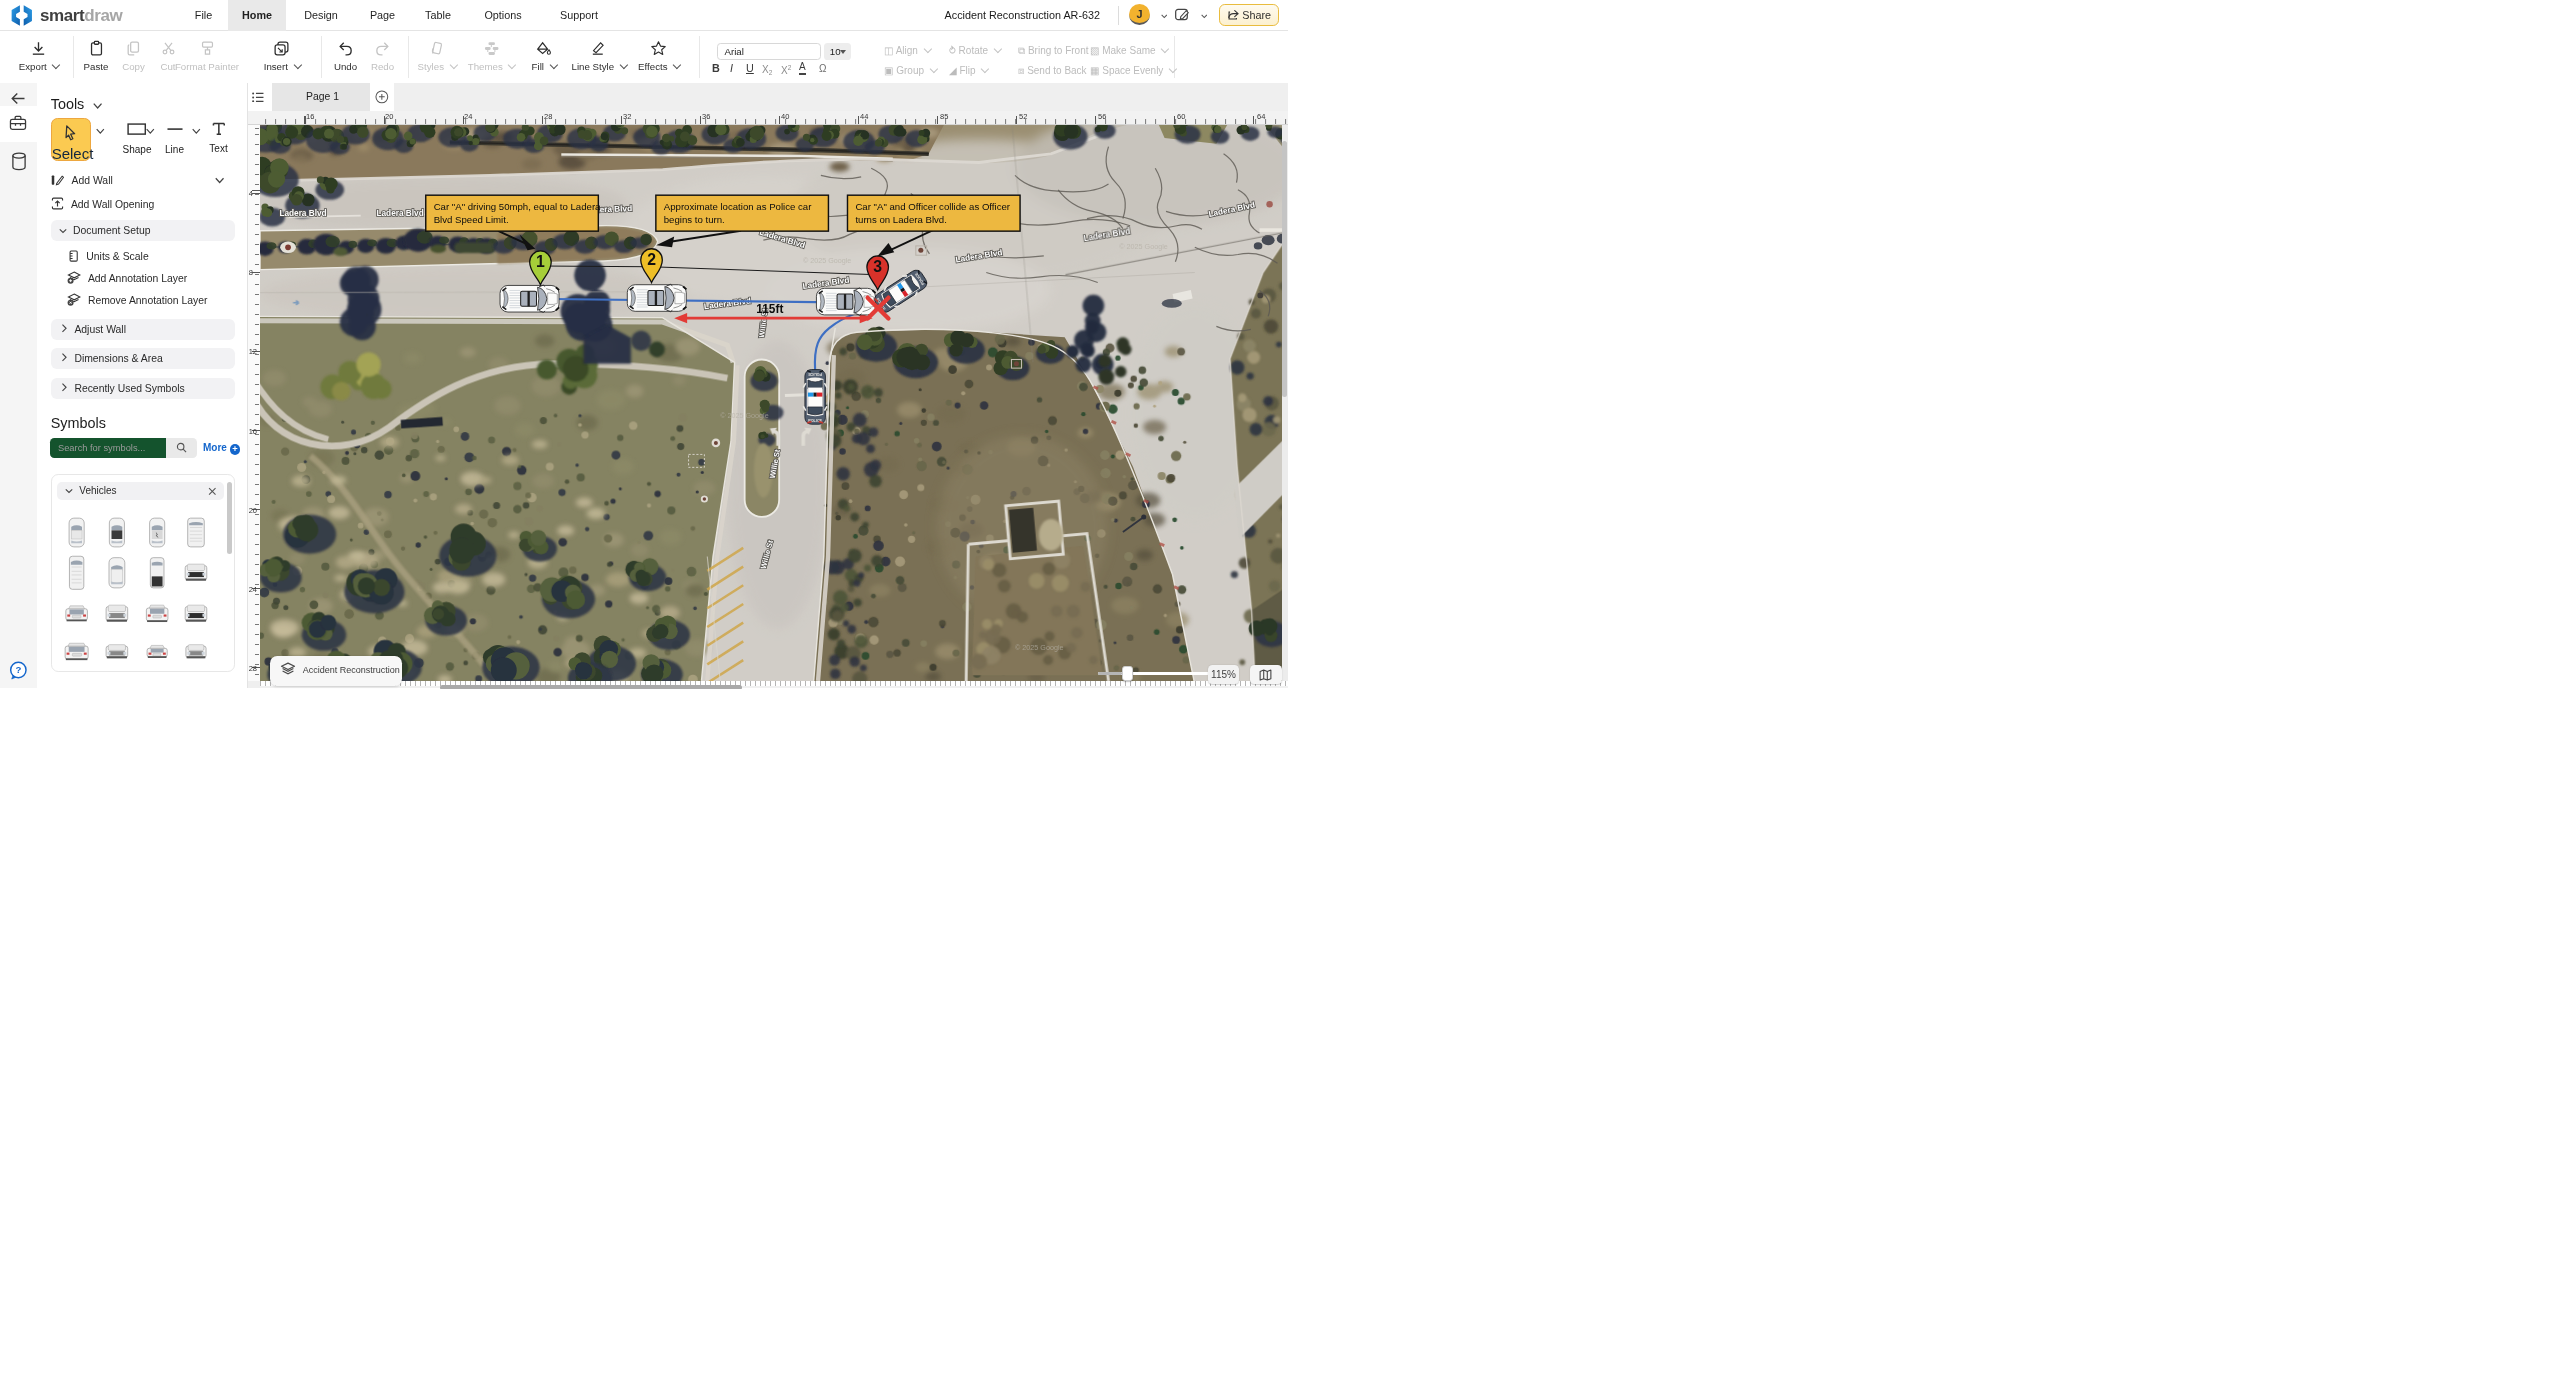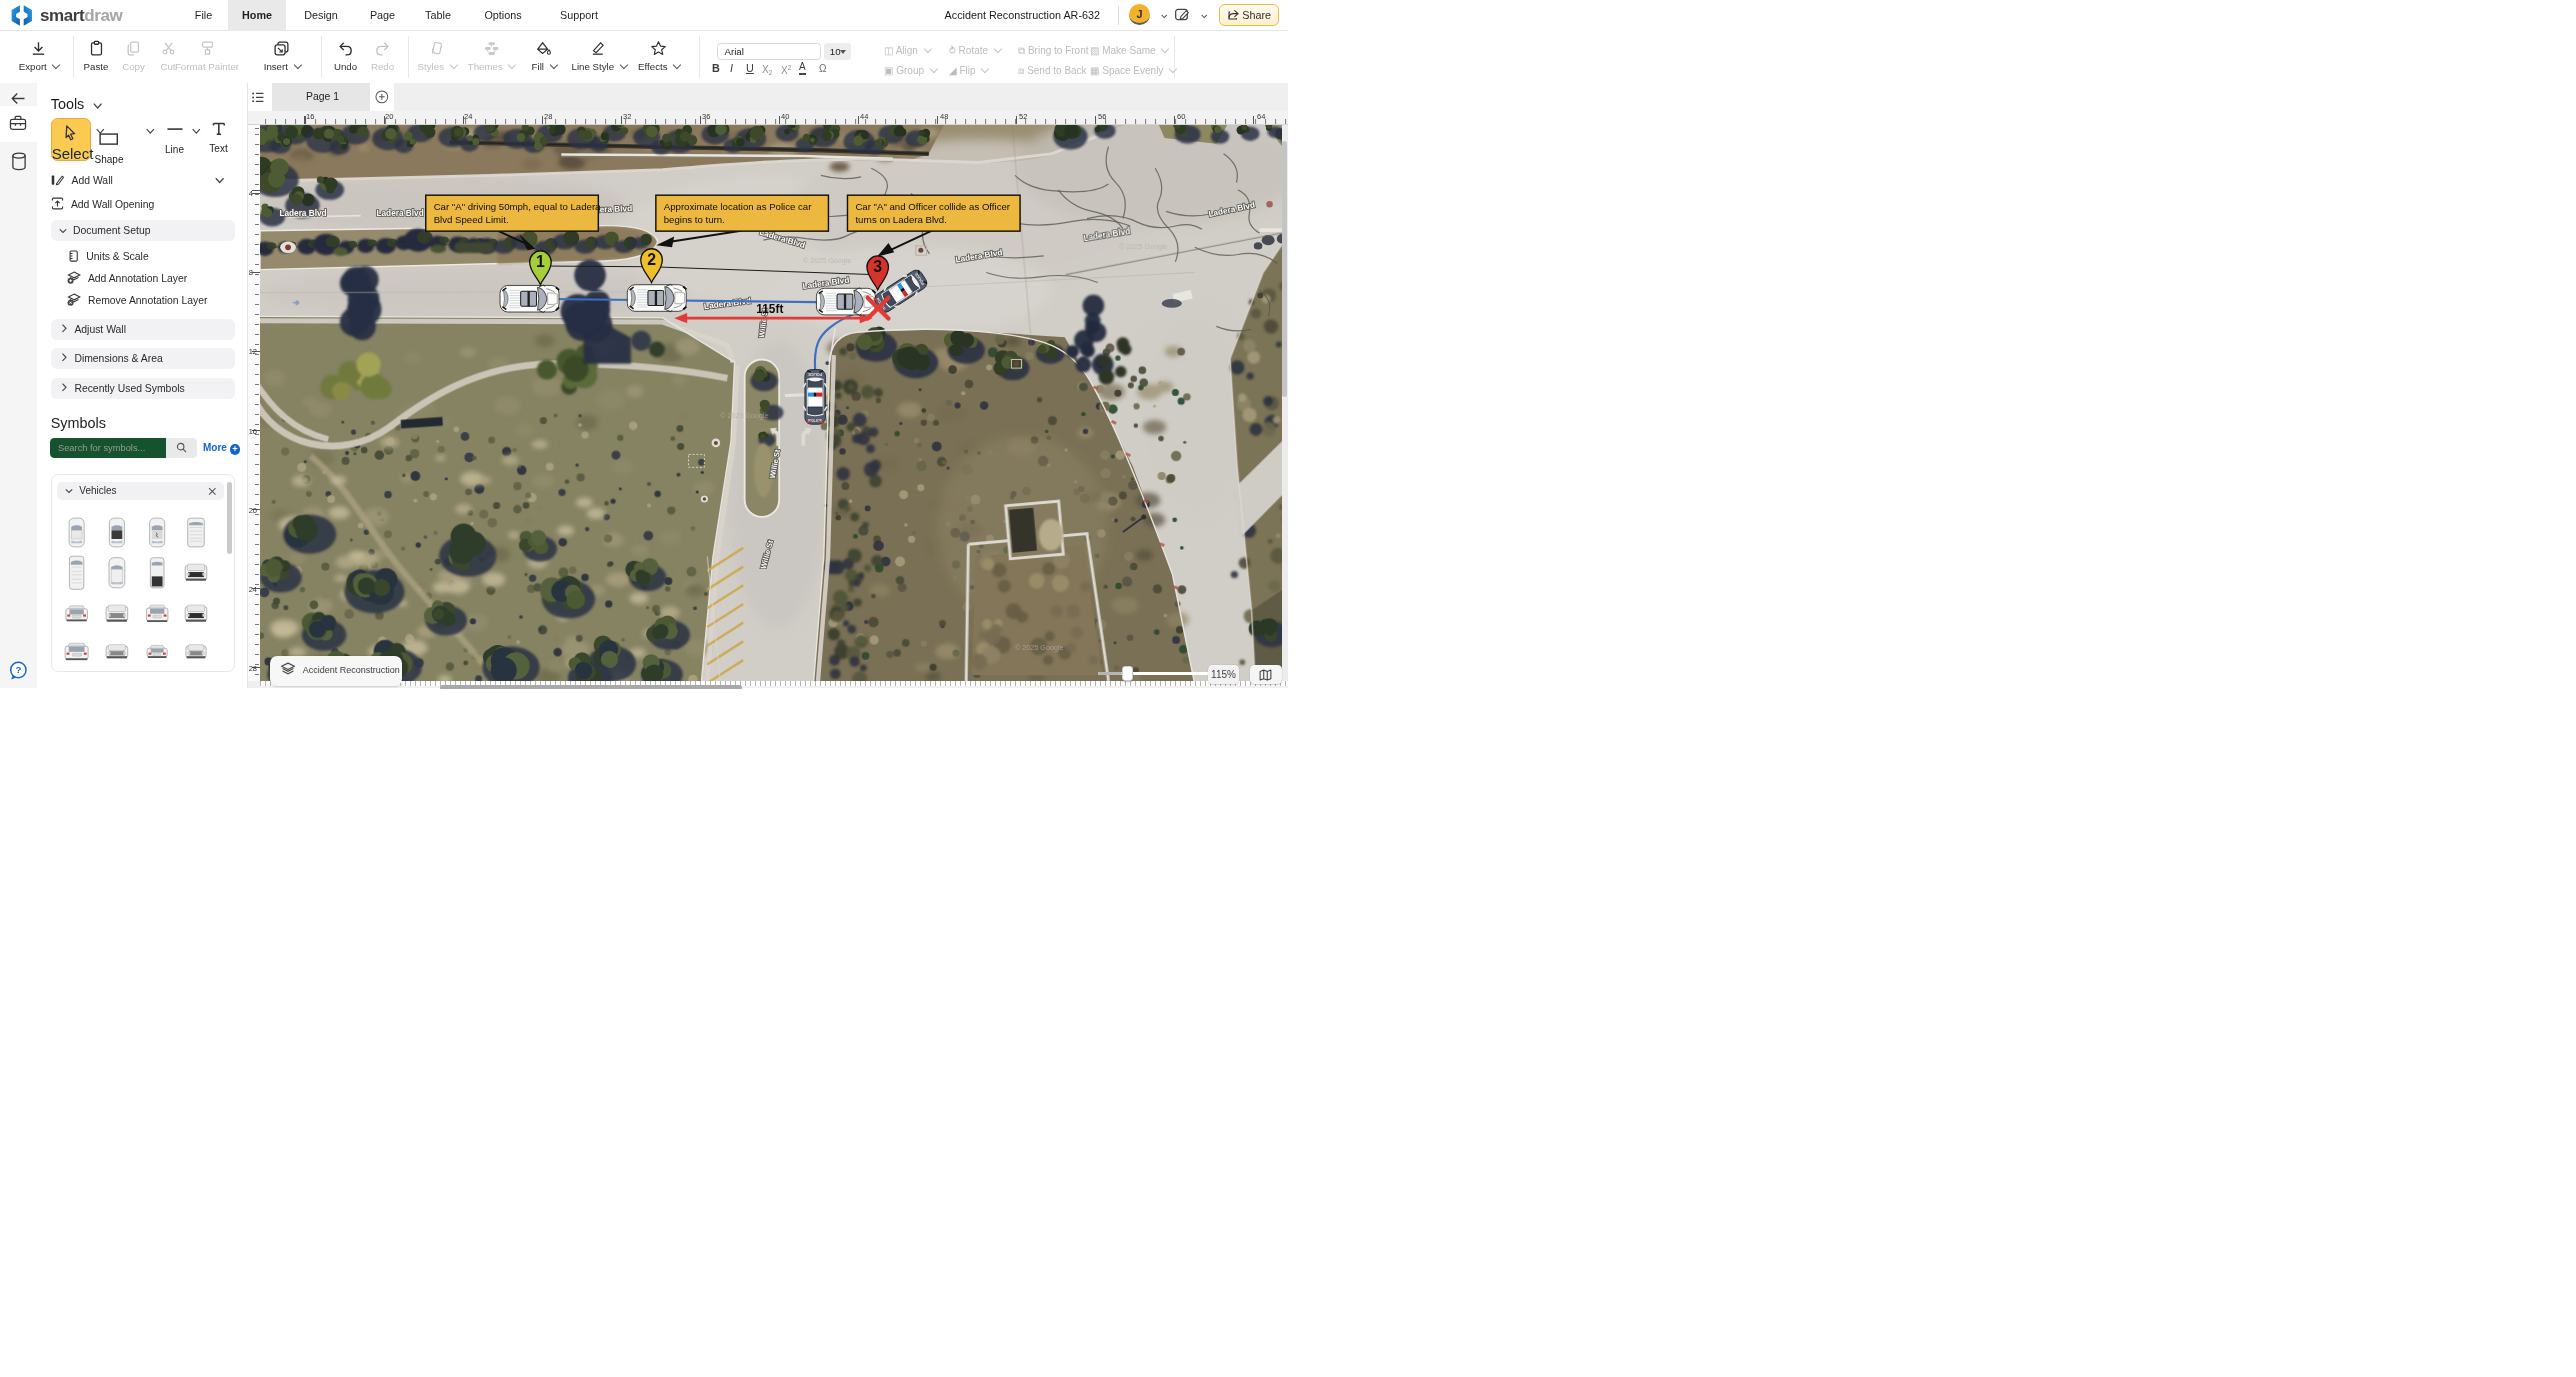--- a/index.html
+++ b/index.html
@@ -311,21 +311,21 @@
         </svg></div>
   <div id="selectbtn">
     <svg width="18.7" height="20" viewBox="0 0 26 28" style="margin-top:4.3px;">
           <path d="M8 4 L19 15 L13.5 15.7 L16.5 22 L13.5 23.4 L10.5 17 L7 20.5 Z" stroke="#333" stroke-width="1.8" fill="none" stroke-linejoin="round"></path>
         </svg>
     <div class="lbl">Select</div>
   </div>
   <svg class="toolico" style="left:59px;top:45px;" width="8.6" height="6.5" viewBox="0 0 12 9">
         <path d="M1 1.5 L6 7 L11 1.5" stroke="#444" stroke-width="1.6" fill="none"></path>
       </svg>
-  <div class="toolico" style="left:52px;top:40px;width:40px;margin-top:10px;">
+  <div class="toolico" style="left:80px;top:40px;width:40px;">
     <svg width="19.4" height="12.2" viewBox="0 0 27 17">
           <rect x="1.5" y="1.5" width="24" height="14" stroke="#333" stroke-width="2" fill="none"></rect>
         </svg>
     <div style="margin-top:7.2px;">Shape</div>
   </div>
   <svg class="toolico" style="left:109px;top:45px;" width="8.6" height="6.5" viewBox="0 0 12 9">
         <path d="M1 1.5 L6 7 L11 1.5" stroke="#444" stroke-width="1.6" fill="none"></path>
       </svg>
   <div class="toolico" style="left:121px;top:40px;width:33px;">
     <svg width="18" height="12.2" viewBox="0 0 25 17">
@@ -560,21 +560,21 @@
   <div id="hruler">
         <div class="ticks"></div>
     <span class="hnum" style="left:58px;">16</span>
         <span class="hnum" style="left:137px;">20</span>
     <span class="hnum" style="left:216px;">24</span>
         <span class="hnum" style="left:296px;">28</span>
     <span class="hnum" style="left:375px;">32</span>
         <span class="hnum" style="left:454px;">36</span>
     <span class="hnum" style="left:533px;">40</span>
         <span class="hnum" style="left:612px;">44</span>
-    <span class="hnum" style="left:692px;">48</span>
+    <span class="hnum" style="left:692px;">85</span>
         <span class="hnum" style="left:771px;">52</span>
     <span class="hnum" style="left:850px;">56</span>
         <span class="hnum" style="left:929px;">60</span>
     <span class="hnum" style="left:1009px;">64</span>
   </div>
   <div id="vruler">
         <div class="ticks"></div>
     <span class="vnum" style="top:64px;">4</span>
         <span class="vnum" style="top:143px;">8</span>
     <span class="vnum" style="top:222px;">12</span>

